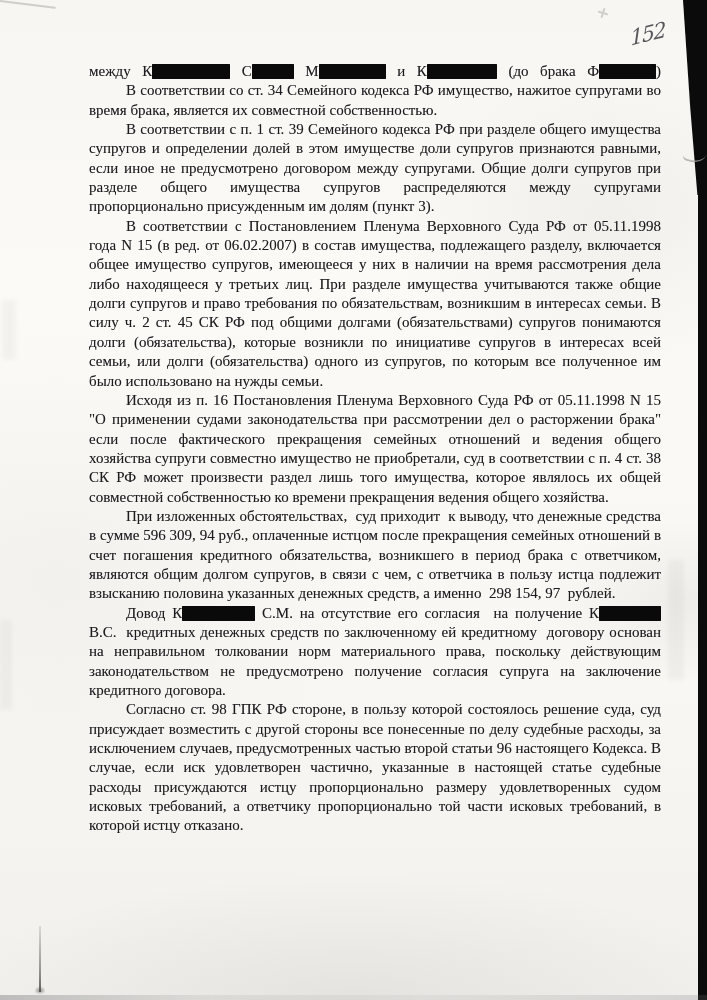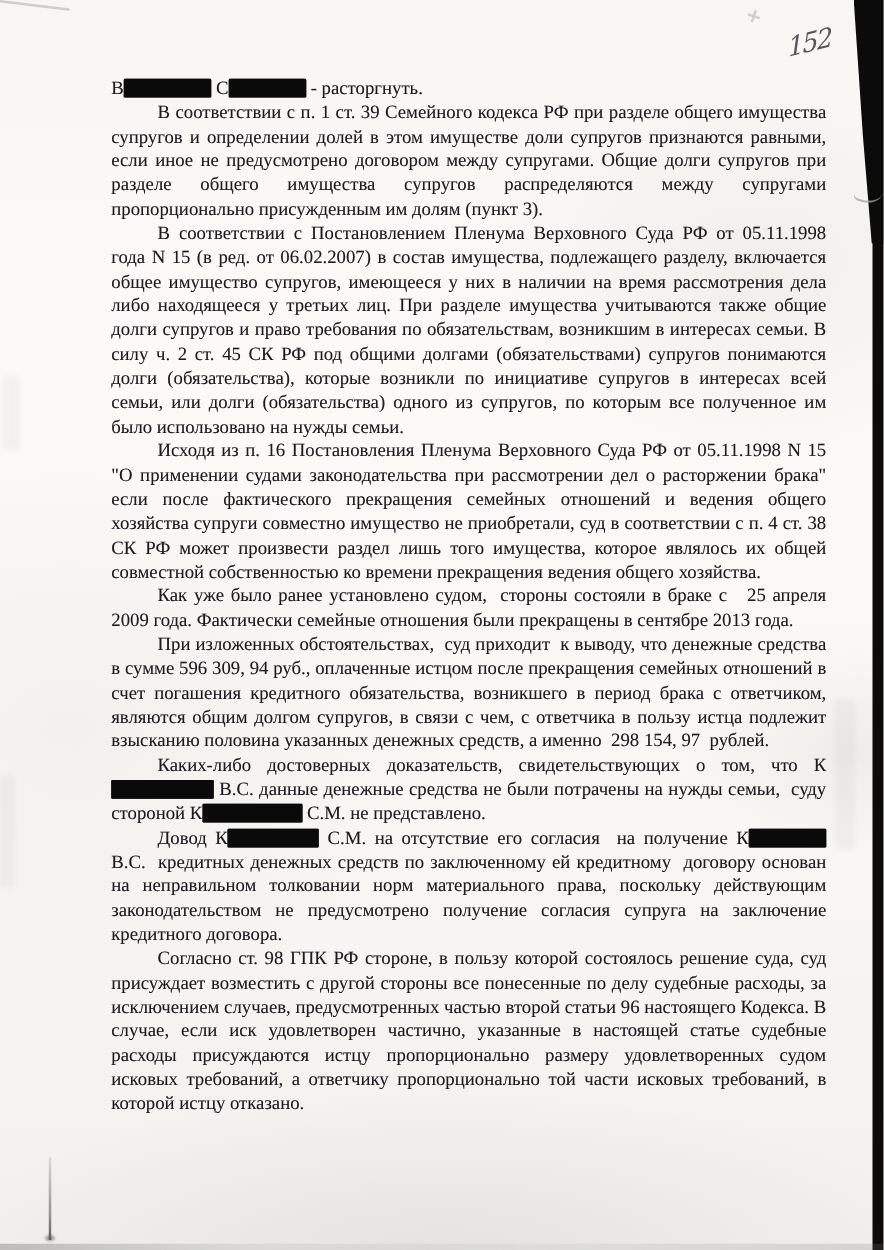--- a/index.html
+++ b/index.html
@@ -112,27 +112,26 @@
   <div class="corner-line"></div>
 
   <div class="pencil-mark"></div>
   <div class="handwritten">152</div>
 
   <div class="bleed b1"></div>
   <div class="bleed b2"></div>
   <div class="bleed b3"></div>
 
   <div class="doc-body">
-      <p class="para">В<span class="redaction" style="width: 70px;"></span> С<span class="redaction" style="width: 62px;"></span> - расторгнуть.</p>
+      <p class="para spread">между К<span class="redaction" style="width: 78px;"></span> С<span class="redaction" style="width: 42px;"></span> М<span class="redaction" style="width: 67px;"></span> и К<span class="redaction" style="width: 70px;"></span> (до брака Ф<span class="redaction" style="width: 57px;"></span>)</p>
+      <p class="para indent">В соответствии со ст. 34 Семейного кодекса РФ имущество, нажитое супругами во время брака, является их совместной собственностью.</p>
       <p class="para indent">В соответствии с п. 1 ст. 39 Семейного кодекса РФ при разделе общего имущества супругов и определении долей в этом имуществе доли супругов признаются равными, если иное не предусмотрено договором между супругами. Общие долги супругов при разделе общего имущества супругов распределяются между супругами пропорционально присужденным им долям (пункт 3).</p>
       <p class="para indent">В соответствии с Постановлением Пленума Верховного Суда РФ от 05.11.1998 года N 15 (в ред. от 06.02.2007) в состав имущества, подлежащего разделу, включается общее имущество супругов, имеющееся у них в наличии на время рассмотрения дела либо находящееся у третьих лиц. При разделе имущества учитываются также общие долги супругов и право требования по обязательствам, возникшим в интересах семьи. В силу ч. 2 ст. 45 СК РФ под общими долгами (обязательствами) супругов понимаются долги (обязательства), которые возникли по инициативе супругов в интересах всей семьи, или долги (обязательства) одного из супругов, по которым все полученное им было использовано на нужды семьи.</p>
       <p class="para indent">Исходя из п. 16 Постановления Пленума Верховного Суда РФ от 05.11.1998 N 15 "О применении судами законодательства при рассмотрении дел о расторжении брака" если после фактического прекращения семейных отношений и ведения общего хозяйства супруги совместно имущество не приобретали, суд в соответствии с п. 4 ст. 38 СК РФ может произвести раздел лишь того имущества, которое являлось их общей совместной собственностью ко времени прекращения ведения общего хозяйства.</p>
-      <p class="para indent">Как уже было ранее установлено судом, &nbsp;стороны состояли в браке с &nbsp;&nbsp;25 апреля 2009 года. Фактически семейные отношения были прекращены в сентябре 2013 года.</p>
       <p class="para indent">При изложенных обстоятельствах, &nbsp;суд приходит &nbsp;к выводу, что денежные средства в сумме 596&nbsp;309, 94 руб., оплаченные истцом после прекращения семейных отношений в счет погашения кредитного обязательства, возникшего в период брака с ответчиком, являются общим долгом супругов, в связи с чем, с ответчика в пользу истца подлежит взысканию половина указанных денежных средств, а именно &nbsp;298&nbsp;154, 97 &nbsp;рублей.</p>
-      <p class="para indent">Каких-либо достоверных доказательств, свидетельствующих о том, что К<span class="redaction" style="width: 82px;"></span> В.С. данные денежные средства не были потрачены на нужды семьи, &nbsp;суду стороной К<span class="redaction" style="width: 80px;"></span> С.М. не представлено.</p>
       <p class="para indent">Довод К<span class="redaction" style="width: 73px;"></span> С.М. на отсутствие его согласия &nbsp;на получение К<span class="redaction" style="width: 62px;"></span> В.С. &nbsp;кредитных денежных средств по заключенному ей кредитному &nbsp;договору основан на неправильном толковании норм материального права, поскольку действующим законодательством не предусмотрено получение согласия супруга на заключение кредитного договора.</p>
       <p class="para indent">Согласно ст. 98 ГПК РФ стороне, в пользу которой состоялось решение суда, суд присуждает возместить с другой стороны все понесенные по делу судебные расходы, за исключением случаев, предусмотренных частью второй статьи 96 настоящего Кодекса. В случае, если иск удовлетворен частично, указанные в настоящей статье судебные расходы присуждаются истцу пропорционально размеру удовлетворенных судом исковых требований, а ответчику пропорционально той части исковых требований, в которой истцу отказано.</p>
     </div>
 
   <div class="edge-right"></div>
   <div class="edge-wedge"></div>
   <div class="curl-mark"></div>
 
   <div class="artifact-line"></div>
   <div class="bottom-streak"></div>

